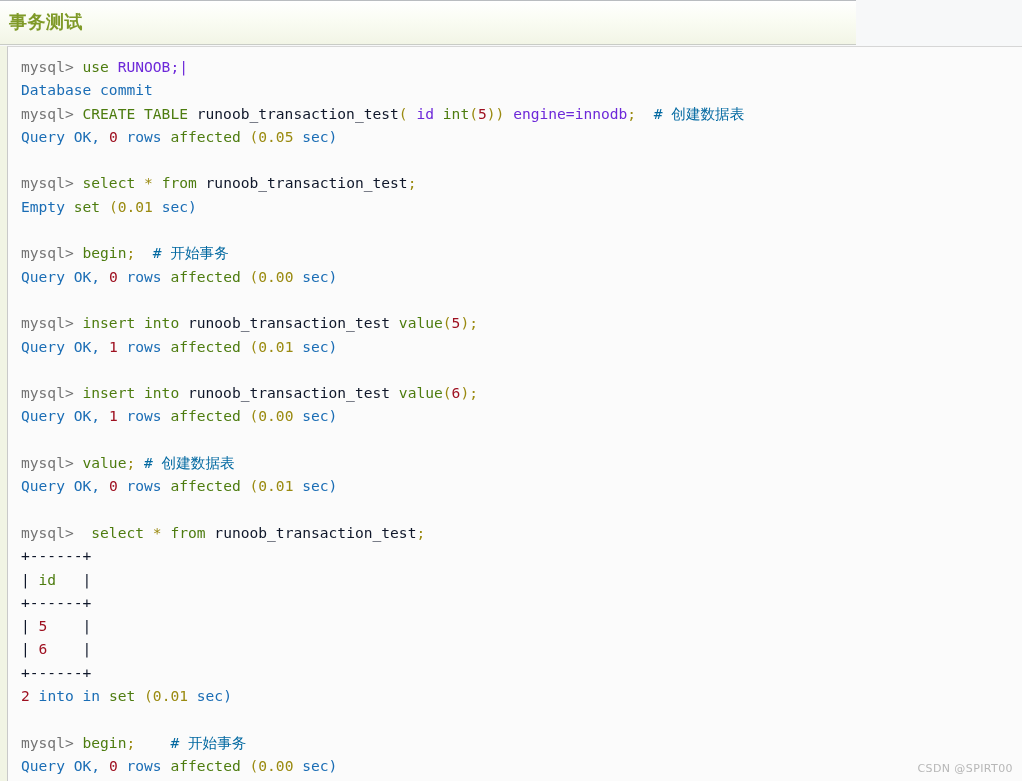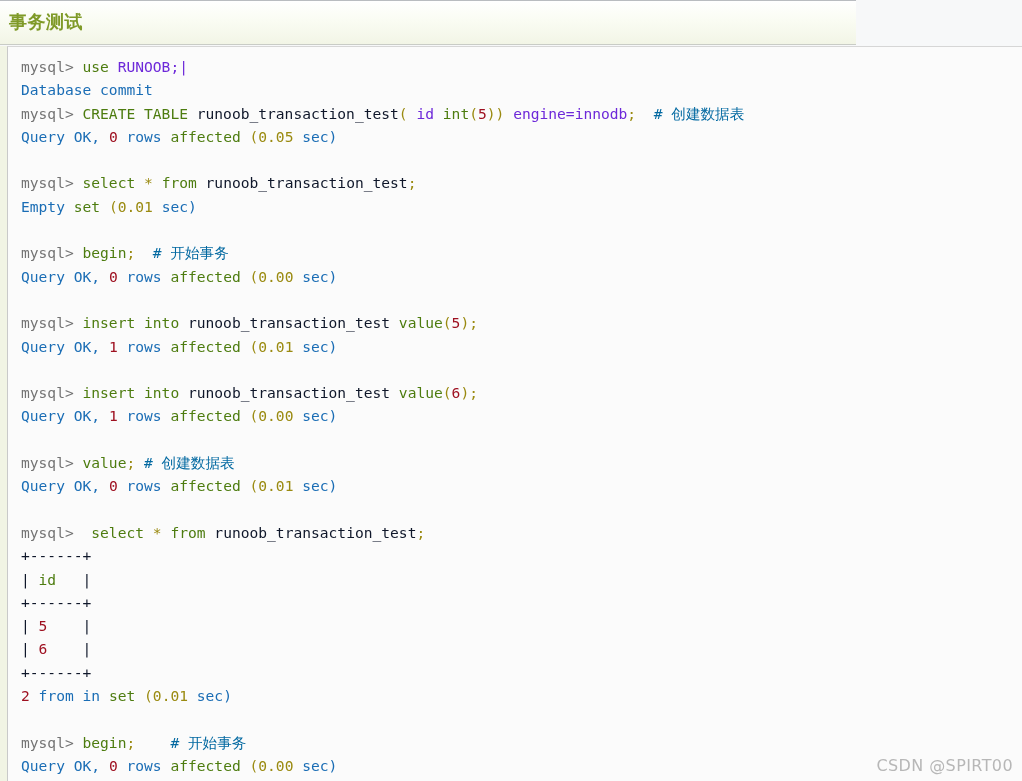--- a/index.html
+++ b/index.html
@@ -88,21 +88,21 @@
   .c-comment { color: #0369a1; }
   .c-plain   { color: #1a6db5; }
   .c-tbl     { color: #0f172a; }
 
   
   #watermark {
     position: absolute;
     right: 9px;
     bottom: 6px;
     font-family: "DejaVu Sans", "Liberation Sans", sans-serif;
-    font-size: 16px;
+    font-size: 11px;
     color: #b7b7b7;
     letter-spacing: 0.4px;
     white-space: nowrap;
   }
 </style>
 </head>
 <body>
 
 <div id="page">
 
@@ -132,21 +132,21 @@
 <span><span class="c-prompt">mysql&gt;</span><span class="c-plain"> </span><span class="c-kw">value</span><span class="c-punct">;</span><span class="c-comment"> # 创建数据表</span></span>
 <span><span class="c-plain">Query OK,</span><span class="c-plain"> </span><span class="c-num">0</span><span class="c-plain"> </span><span class="c-plain">rows</span><span class="c-plain"> </span><span class="c-kw">affected</span><span class="c-plain"> </span><span class="c-punct">(0.01</span><span class="c-plain"> </span><span class="c-plain">sec)</span></span>
 <span></span>
 <span><span class="c-prompt">mysql&gt;</span><span class="c-plain">  </span><span class="c-kw">select</span><span class="c-plain"> </span><span class="c-punct">*</span><span class="c-plain"> </span><span class="c-kw">from</span><span class="c-plain"> </span><span class="c-tbl">runoob_transaction_test</span><span class="c-punct">;</span></span>
 <span><span class="c-tbl">+------+</span></span>
 <span><span class="c-tbl">| </span><span class="c-kw">id</span><span class="c-tbl">   |</span></span>
 <span><span class="c-tbl">+------+</span></span>
 <span><span class="c-tbl">| </span><span class="c-num">5</span><span class="c-tbl">    |</span></span>
 <span><span class="c-tbl">| </span><span class="c-num">6</span><span class="c-tbl">    |</span></span>
 <span><span class="c-tbl">+------+</span></span>
-<span><span class="c-num">2</span><span class="c-plain"> </span><span class="c-plain">from in</span><span class="c-plain"> </span><span class="c-kw">set</span><span class="c-plain"> </span><span class="c-punct">(0.01</span><span class="c-plain"> </span><span class="c-plain">sec)</span></span>
+<span><span class="c-num">2</span><span class="c-plain"> </span><span class="c-plain">into in</span><span class="c-plain"> </span><span class="c-kw">set</span><span class="c-plain"> </span><span class="c-punct">(0.01</span><span class="c-plain"> </span><span class="c-plain">sec)</span></span>
 <span></span>
 <span><span class="c-prompt">mysql&gt;</span><span class="c-plain"> </span><span class="c-kw">begin</span><span class="c-punct">;</span><span class="c-comment">    # 开始事务</span></span>
 <span><span class="c-plain">Query OK,</span><span class="c-plain"> </span><span class="c-num">0</span><span class="c-plain"> </span><span class="c-plain">rows</span><span class="c-plain"> </span><span class="c-kw">affected</span><span class="c-plain"> </span><span class="c-punct">(0.00</span><span class="c-plain"> </span><span class="c-plain">sec)</span></span></pre>
     </div>
   </div>
 
   <div id="watermark">CSDN @SPIRT00</div>
 
 </div>
 

